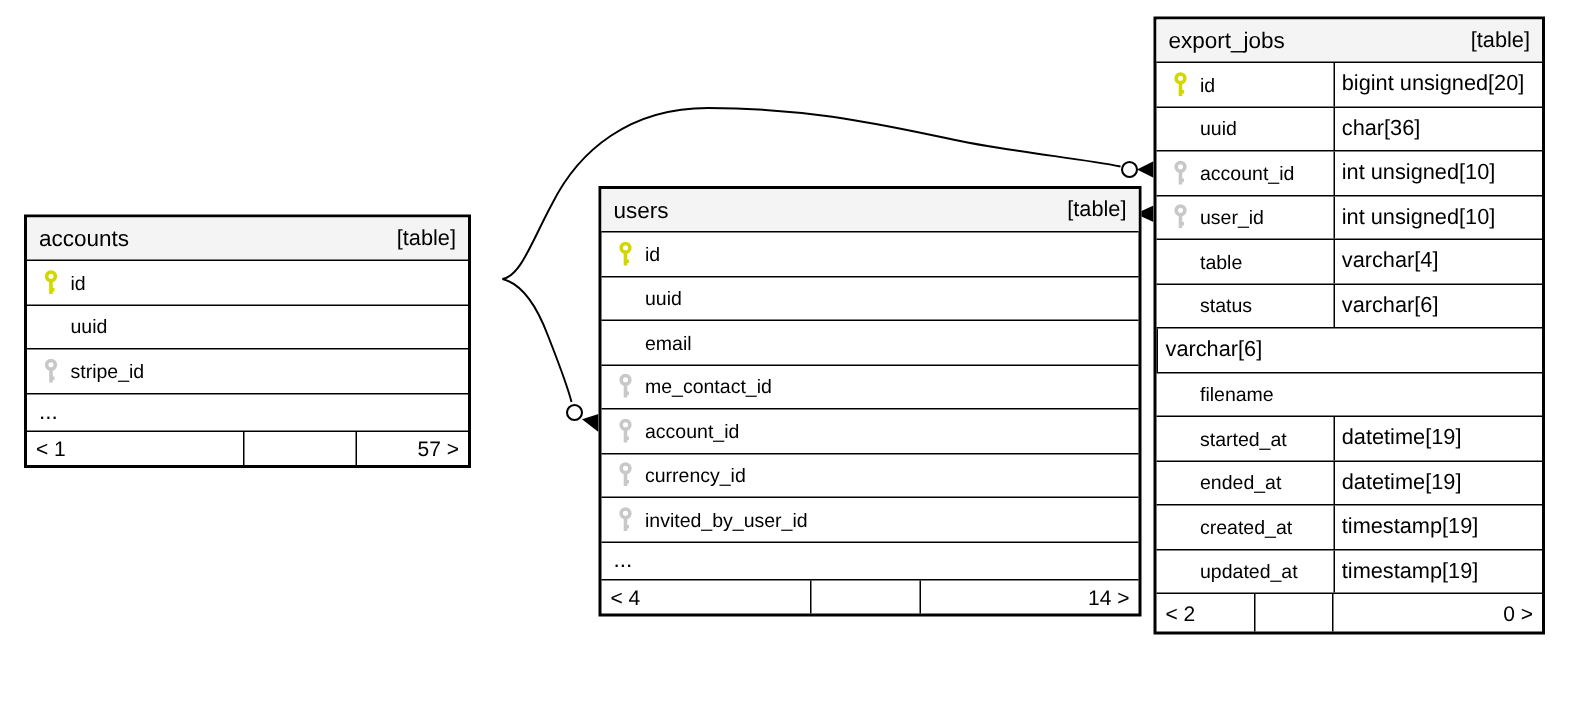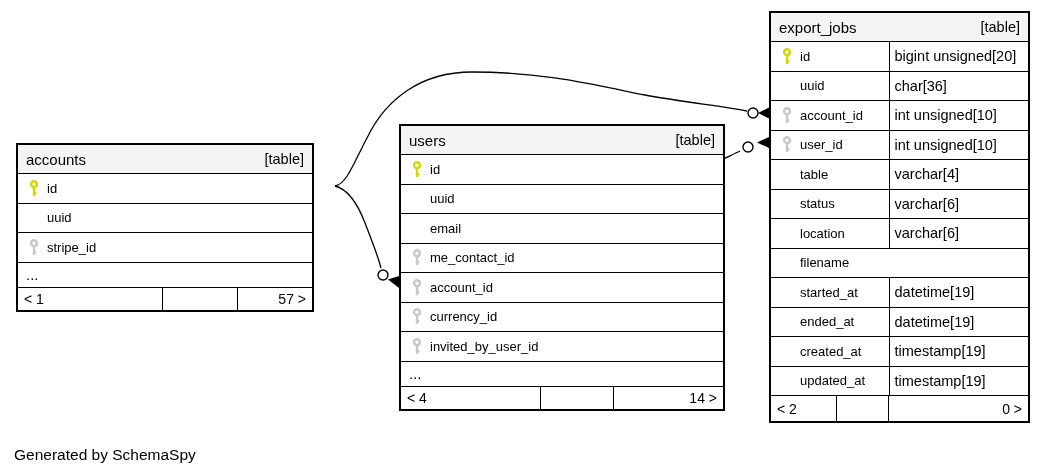--- a/index.html
+++ b/index.html
@@ -5,21 +5,21 @@
   html,body{margin:0;padding:0;background:#ffffff;}
   body{width:1049px;height:476px;font-family:"Liberation Sans",sans-serif;color:#000;}
   .canvas{position:relative;width:1049px;height:476px;overflow:hidden;background:#fff;}
   .edges{position:absolute;left:0;top:0;z-index:0;}
   .edges path{fill:none;stroke:#000;stroke-width:1.3px;}
   .edges circle{fill:#fff;stroke:#000;stroke-width:1.4px;}
   .edges polygon{fill:#000;stroke:none;}
 
   .tbl{position:absolute;z-index:1;background:#fff;border:2px solid #000;box-sizing:border-box;}
   .t-accounts{left:16px;top:143px;width:298px;}
-  .t-users{left:399px;top:124px;width:326px;}
+  .t-users{left:399px;top:124px;width:362px;}
   .t-export{left:769px;top:11px;width:261px;}
 
   .thead{height:28px;background:#f4f4f4;display:flex;align-items:center;justify-content:space-between;padding:0 8px;box-sizing:border-box;}
   .tname{font-weight:normal;font-size:15px;}
   .tbadge{font-size:14.5px;font-weight:normal;}
 
   .trow{height:29.5px;border-top:1.5px solid #000;display:flex;align-items:center;box-sizing:border-box;}
   .keycell{width:14px;margin-left:9px;display:flex;align-items:center;justify-content:center;flex:0 0 14px;}
   .cname{margin-left:6px;font-size:13px;white-space:nowrap;}
   .key{display:block;}
@@ -219,24 +219,20 @@
       <span class="typecell">varchar[4]</span>
     </div>
     <div class="trow">
       <span class="namecell">
         <span class="keycell"></span>
         <span class="cname">status</span>
       </span>
       <span class="typecell">varchar[6]</span>
     </div>
     <div class="trow">
-      <span class="namecell">
-        <span class="keycell"></span>
-        <span class="cname">location</span>
-      </span>
       <span class="typecell">varchar[6]</span>
     </div>
     <div class="trow">
       <span class="namecell">
         <span class="keycell"></span>
         <span class="cname">filename</span>
       </span>
     </div>
     <div class="trow">
       <span class="namecell">
@@ -266,14 +262,13 @@
       </span>
       <span class="typecell">timestamp[19]</span>
     </div>
     <div class="tfoot">
       <span class="fcell fleft">&lt; 2</span>
       <span class="fcell fmid"></span>
       <span class="fcell fright">0 &gt;</span>
     </div>
   </div>
 
-  <div class="credit">Generated by SchemaSpy</div>
 </div>
 
 </body></html>

